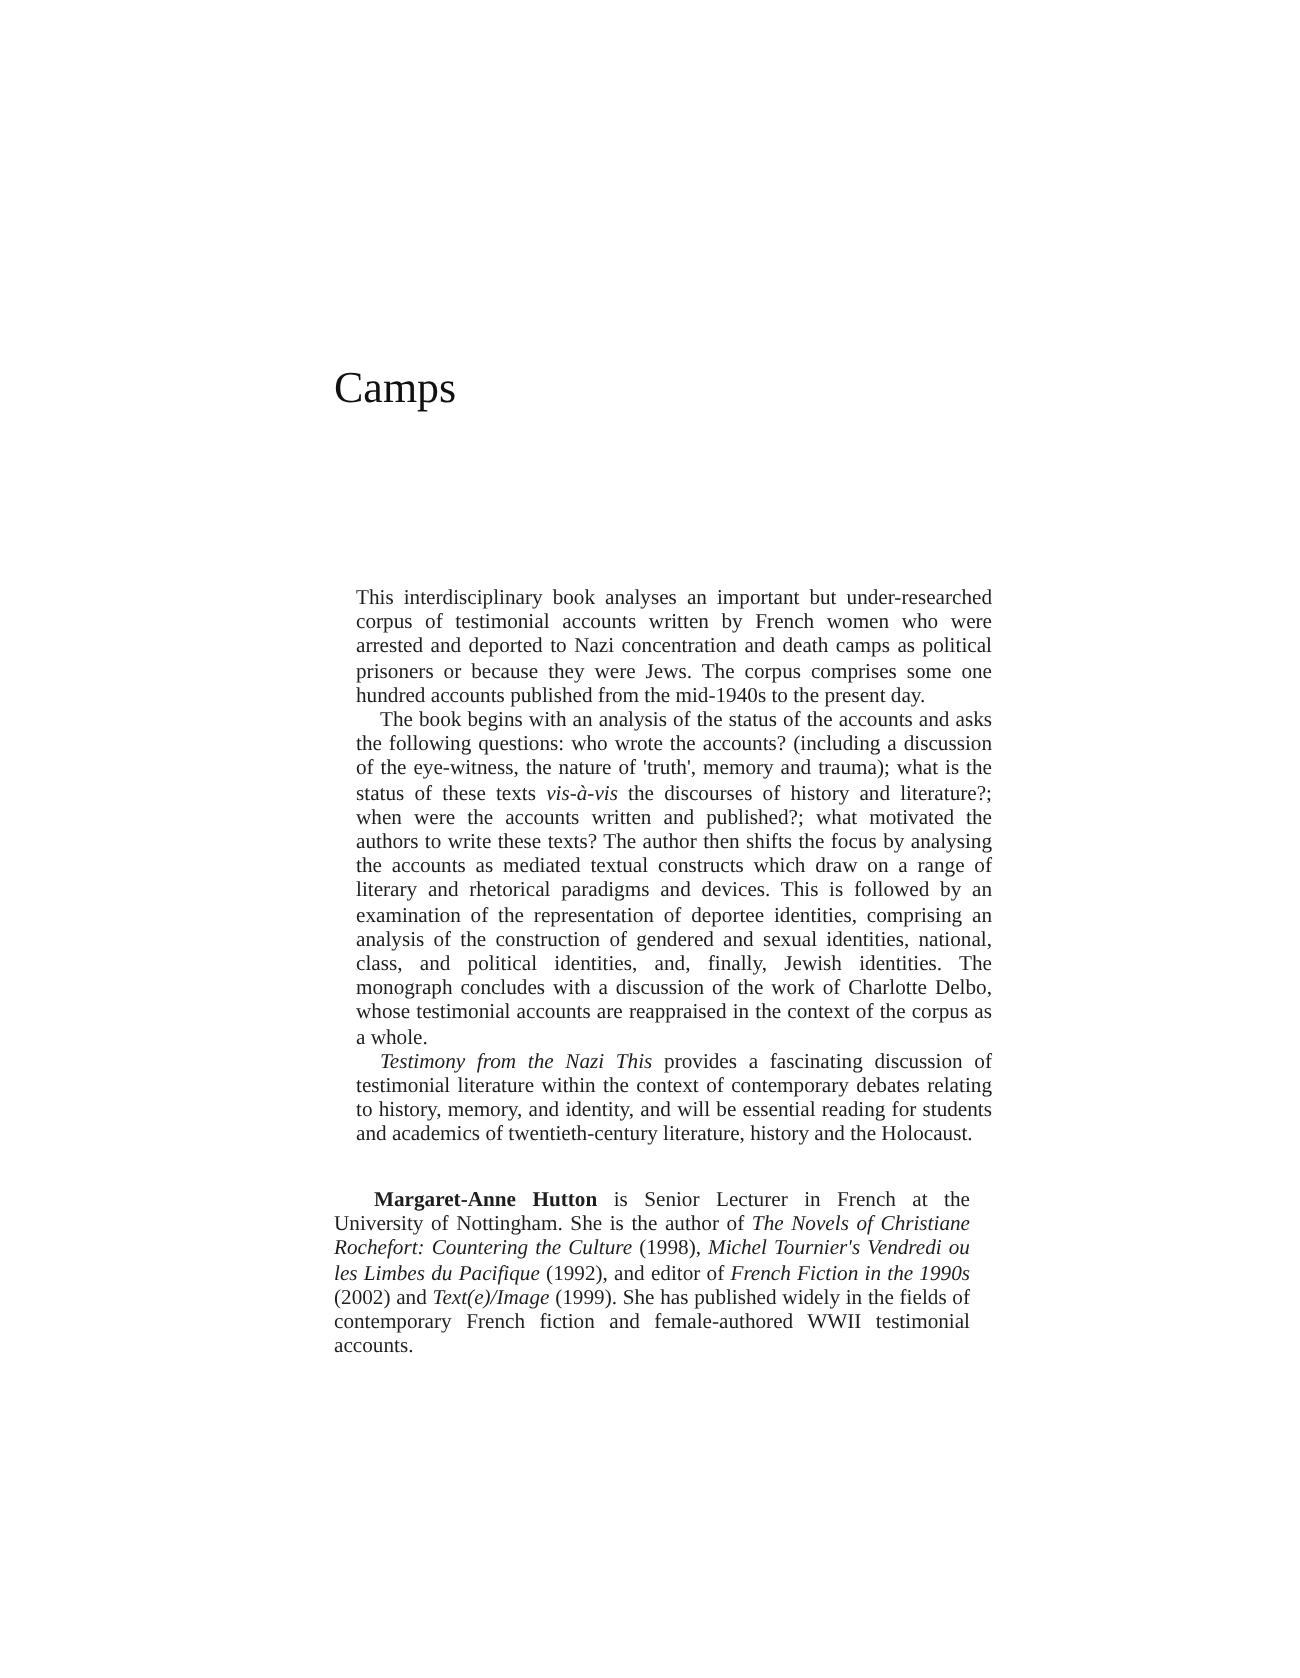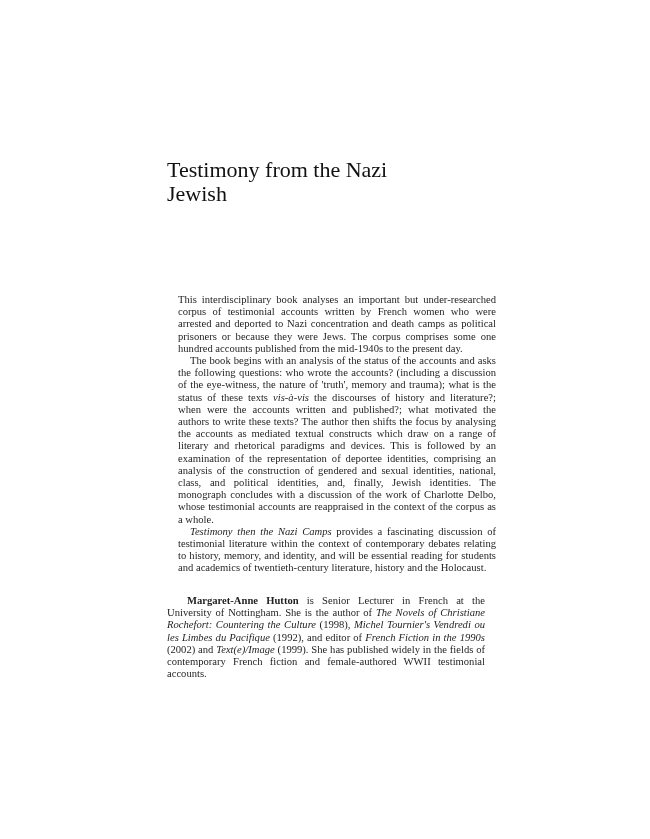--- a/index.html
+++ b/index.html
@@ -54,33 +54,33 @@
       color: #1e1e1e;
     }
     .bio-block p { margin: 0; }
     .bold { font-weight: bold; margin-left: 20px; }
     .it { font-style: italic; }
   </style>
 </head>
 <body>
 
 <h1 class="page-title">
-  <span>Testimony from the Nazi</span><br>
-  <span>Jewish</span>
+  <br>
+  <span>Camps</span>
 </h1>
 
 <div class="body-block">
   <p>
     <span>This interdisciplinary book analyses an important but under-researched corpus of testimonial accounts written by French women who were arrested and deported to Nazi concentration and death camps as political prisoners or because they were Jews. The corpus comprises some one hundred accounts published from the mid-1940s to the present day.</span>
   </p>
   <p class="indent">
     <span>The book begins with an analysis of the status of the accounts and asks the following questions: who wrote the accounts? (including a discussion of the eye-witness, the nature of 'truth', memory and trauma); what is the status of these texts </span><span class="it">vis-à-vis</span><span> the discourses of history and literature?; when were the accounts written and published?; what motivated the authors to write these texts? The author then shifts the focus by analysing the accounts as mediated textual constructs which draw on a range of literary and rhetorical paradigms and devices. This is followed by an examination of the representation of deportee identities, comprising an analysis of the construction of gendered and sexual identities, national, class, and political identities, and, finally, Jewish identities. The monograph concludes with a discussion of the work of Charlotte Delbo, whose testimonial accounts are reappraised in the context of the corpus as a whole.</span>
   </p>
   <p class="indent">
-    <span class="it">Testimony then the Nazi Camps</span><span> provides a fascinating discussion of testimonial literature within the context of contemporary debates relating to history, memory, and identity, and will be essential reading for students and academics of twentieth-century literature, history and the Holocaust.</span>
+    <span class="it">Testimony from the Nazi This</span><span> provides a fascinating discussion of testimonial literature within the context of contemporary debates relating to history, memory, and identity, and will be essential reading for students and academics of twentieth-century literature, history and the Holocaust.</span>
   </p>
 </div>
 
 <div class="bio-block">
   <p>
     <span class="bold">Margaret-Anne Hutton</span><span> is Senior Lecturer in French at the University of Nottingham. She is the author of </span><span class="it">The Novels of Christiane Rochefort: Countering the Culture</span><span> (1998), </span><span class="it">Michel Tournier's Vendredi ou les Limbes du Pacifique</span><span> (1992), and editor of </span><span class="it">French Fiction in the 1990s</span><span> (2002) and </span><span class="it">Text(e)/Image</span><span> (1999). She has published widely in the fields of contemporary French fiction and female-authored WWII testimonial accounts.</span>
   </p>
 </div>
 
 </body></html>

